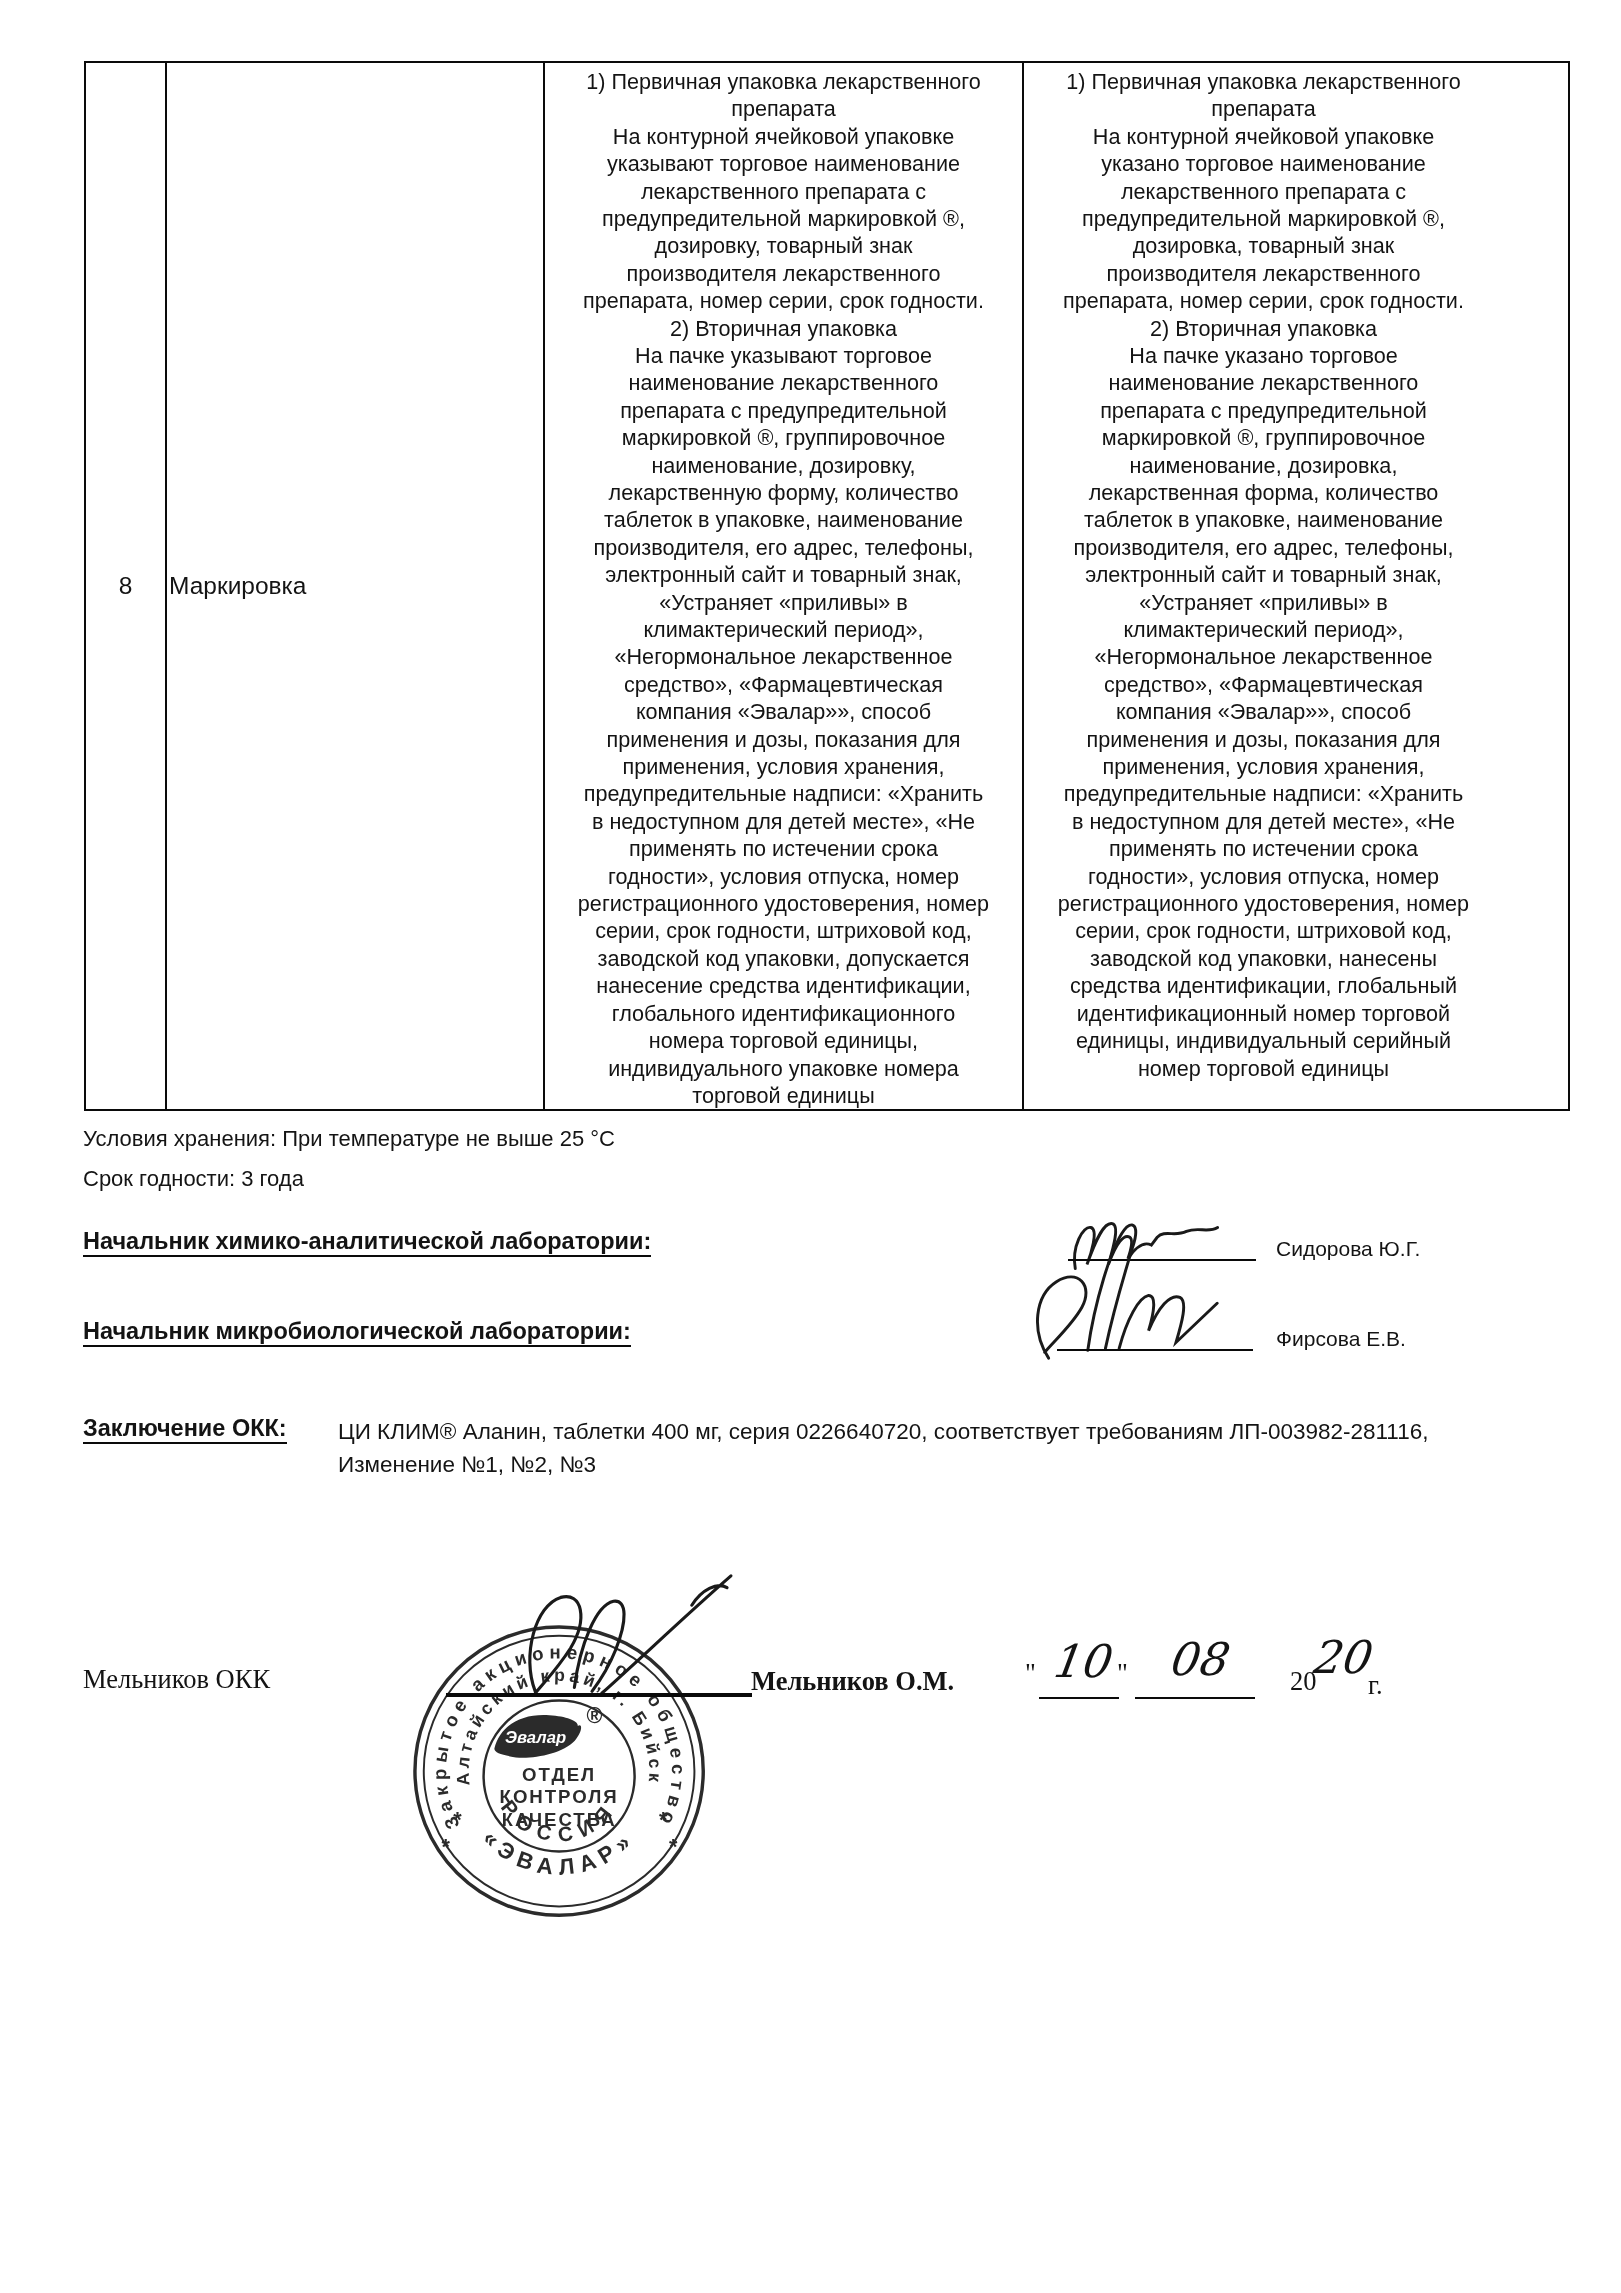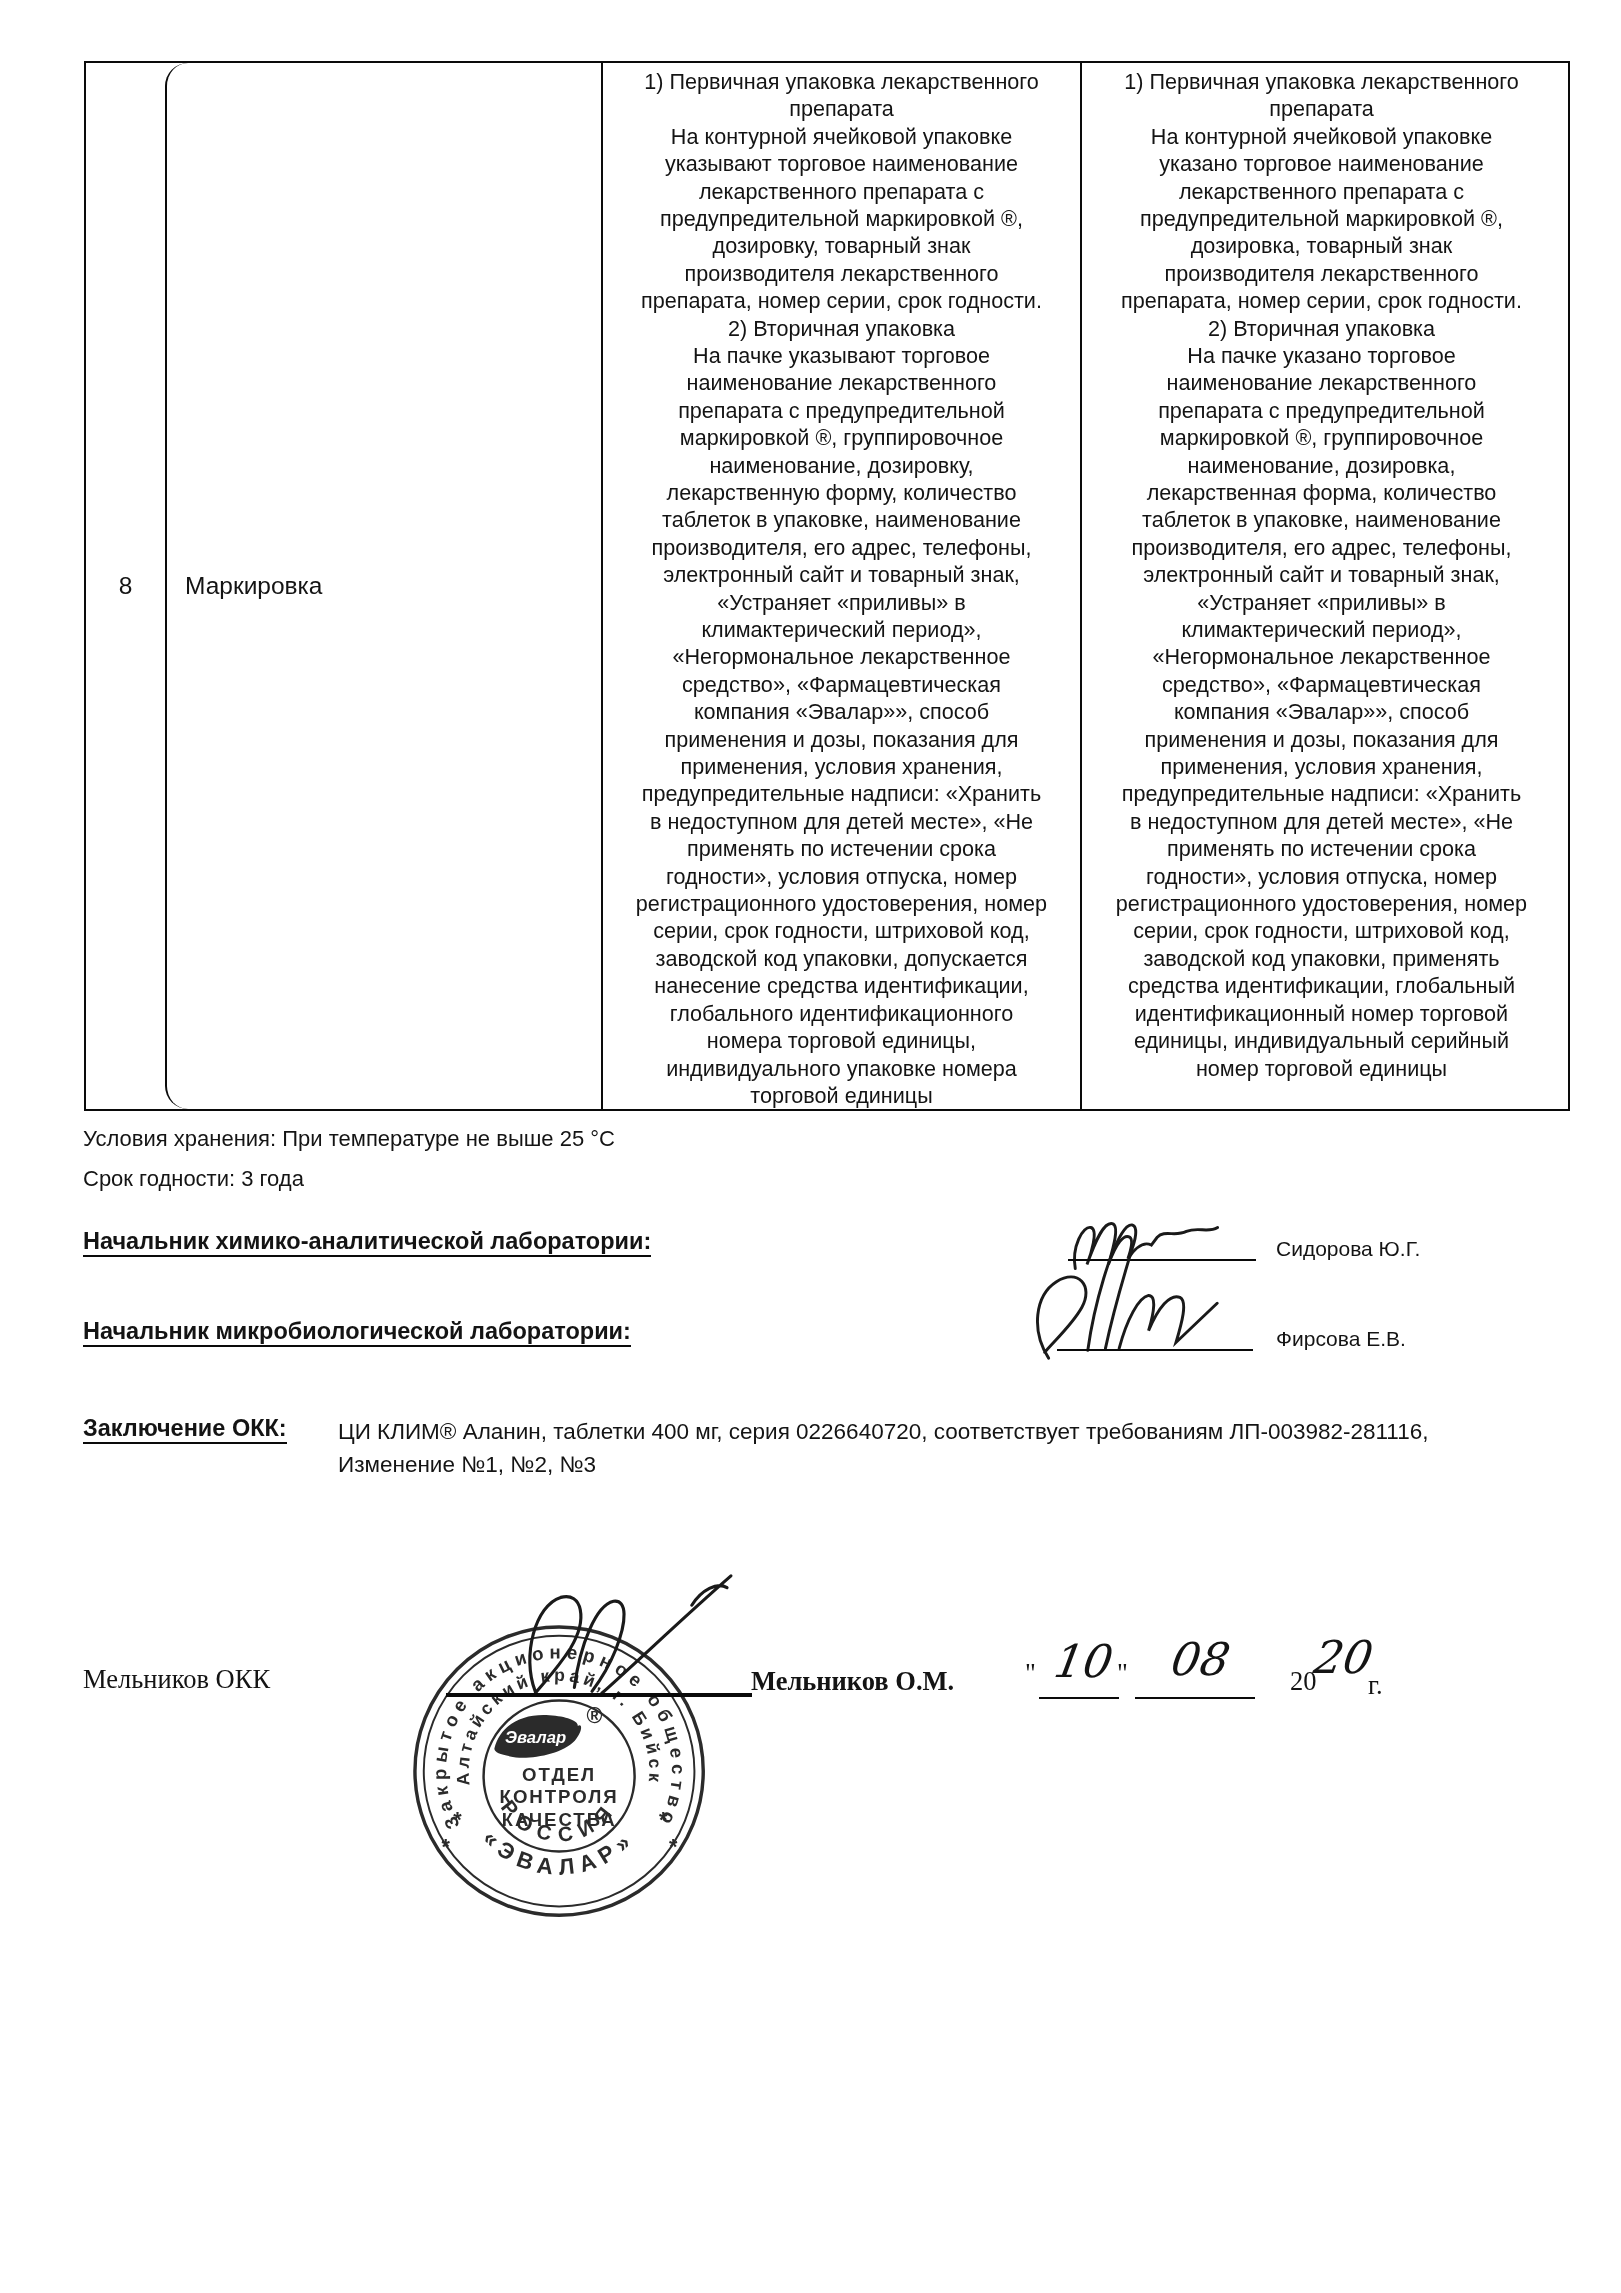--- a/index.html
+++ b/index.html
@@ -5,22 +5,22 @@
   html,body{margin:0;padding:0;background:#e8e8e8;}
   .page{position:relative;width:1621px;height:2294px;background:#ffffff;overflow:hidden;
         font-family:"Liberation Sans",sans-serif;color:#141414;}
   
   .doc-table{position:absolute;left:84px;top:61px;width:1486px;height:1050px;
              display:flex;border:2.9px solid #0a0a0a;box-sizing:border-box;}
   .tcol{box-sizing:border-box;height:100%;}
   .tcol+.tcol{border-left:2px solid #0a0a0a;}
   .col-num{width:79px;display:flex;align-items:center;justify-content:center;
            font-size:24.5px;}
-  .col-label{width:436px;display:flex;align-items:center;padding-left:18px;
-             font-size:24.5px;border-radius:23px;}
+  .col-label{width:378px;display:flex;align-items:center;padding-left:2px;
+             font-size:24.5px;}
   .col-text{width:479px;padding:4.9px 7.8px;text-align:center;font-size:21.6px;line-height:27.4px;}
   .col-text2{width:481px;padding:4.9px 7.8px;text-align:center;font-size:21.6px;line-height:27.4px;}
   
   .bodyline{position:absolute;font-size:22px;white-space:nowrap;}
   .siglabel{position:absolute;font-size:23.5px;font-weight:bold;white-space:nowrap;
             border-bottom:2.9px solid #0a0a0a;padding-bottom:0;}
   .signame{position:absolute;font-size:21px;white-space:nowrap;}
   .sigline{position:absolute;background:#0a0a0a;height:2px;}
   .concl-text{position:absolute;font-size:22.5px;line-height:33px;}
   
@@ -108,21 +108,21 @@
         <div>средство», «Фармацевтическая</div>
         <div>компания «Эвалар»», способ</div>
         <div>применения и дозы, показания для</div>
         <div>применения, условия хранения,</div>
         <div>предупредительные надписи: «Хранить</div>
         <div>в недоступном для детей месте», «Не</div>
         <div>применять по истечении срока</div>
         <div>годности», условия отпуска, номер</div>
         <div>регистрационного удостоверения, номер</div>
         <div>серии, срок годности, штриховой код,</div>
-        <div>заводской код упаковки, применять</div>
+        <div>заводской код упаковки, нанесены</div>
         <div>средства идентификации, глобальный</div>
         <div>идентификационный номер торговой</div>
         <div>единицы, индивидуальный серийный</div>
         <div>номер торговой единицы</div>
       </div>
   </div>
 
   <div class="bodyline" style="left:83px;top:1126px;">Условия хранения: При температуре не выше 25 °С</div>
   <div class="bodyline" style="left:83px;top:1166px;">Срок годности: 3 года</div>
 

